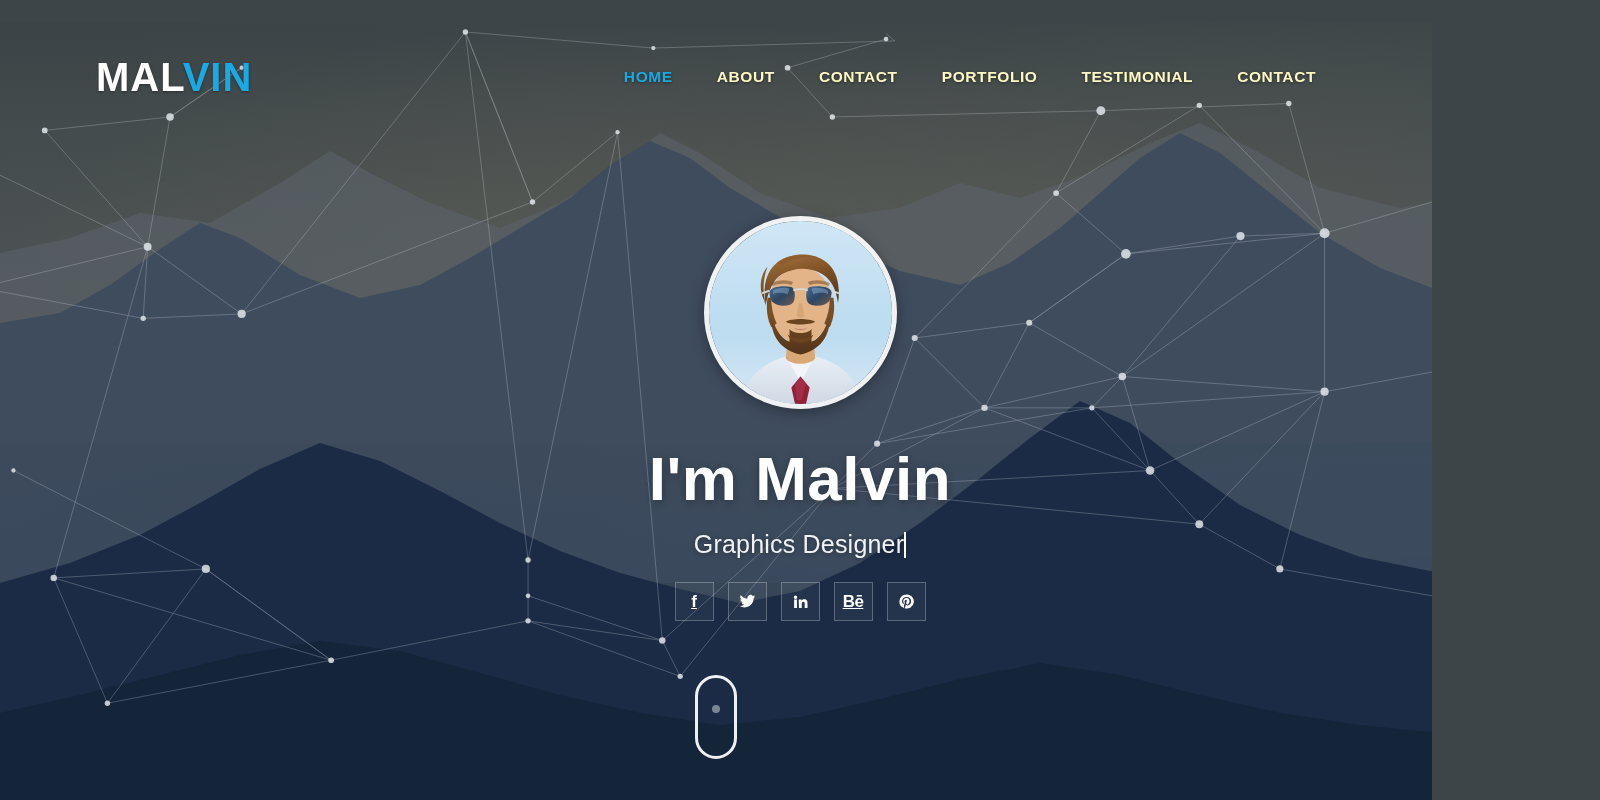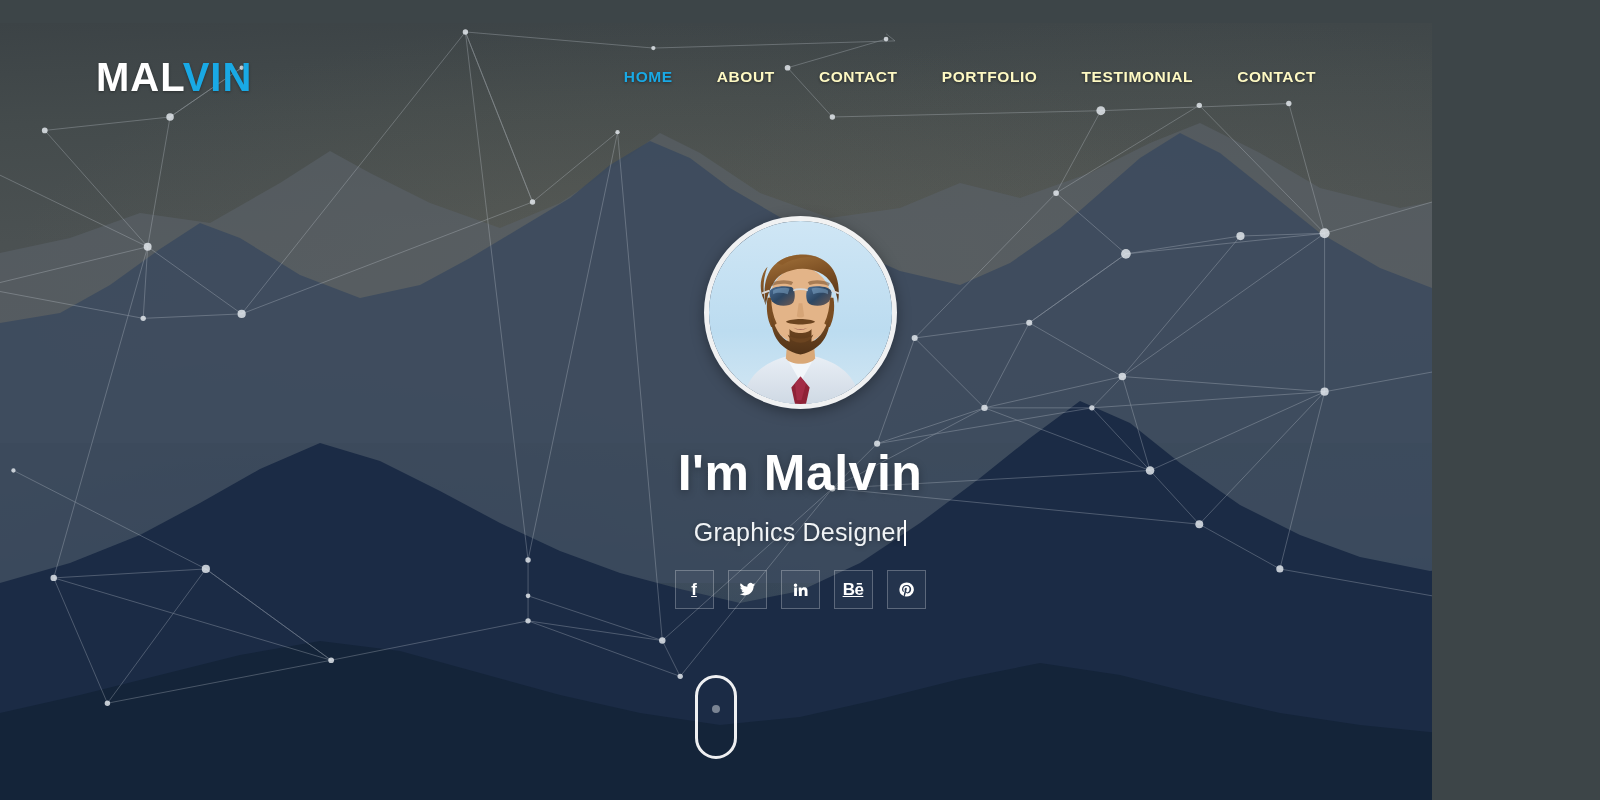--- a/index.html
+++ b/index.html
@@ -109,21 +109,21 @@
     border:5px solid rgba(255,255,255,.92);
     overflow:hidden;
     position:relative;
     box-shadow:0 3px 14px rgba(0,0,0,.35);
   }
   #avatar-photo { position:absolute; inset:0; }
 
   #hero-title {
     margin-top:39px;
     color:#ffffff;
-    font-size:50px;
+    font-size:62px;
     font-weight:bold;
     letter-spacing:.5px;
     line-height:1;
     text-shadow:0 2px 8px rgba(0,0,0,.30);
   }
 
   #hero-subtitle-row {
     margin-top:20px;
     display:flex; align-items:center;
     gap:0;

